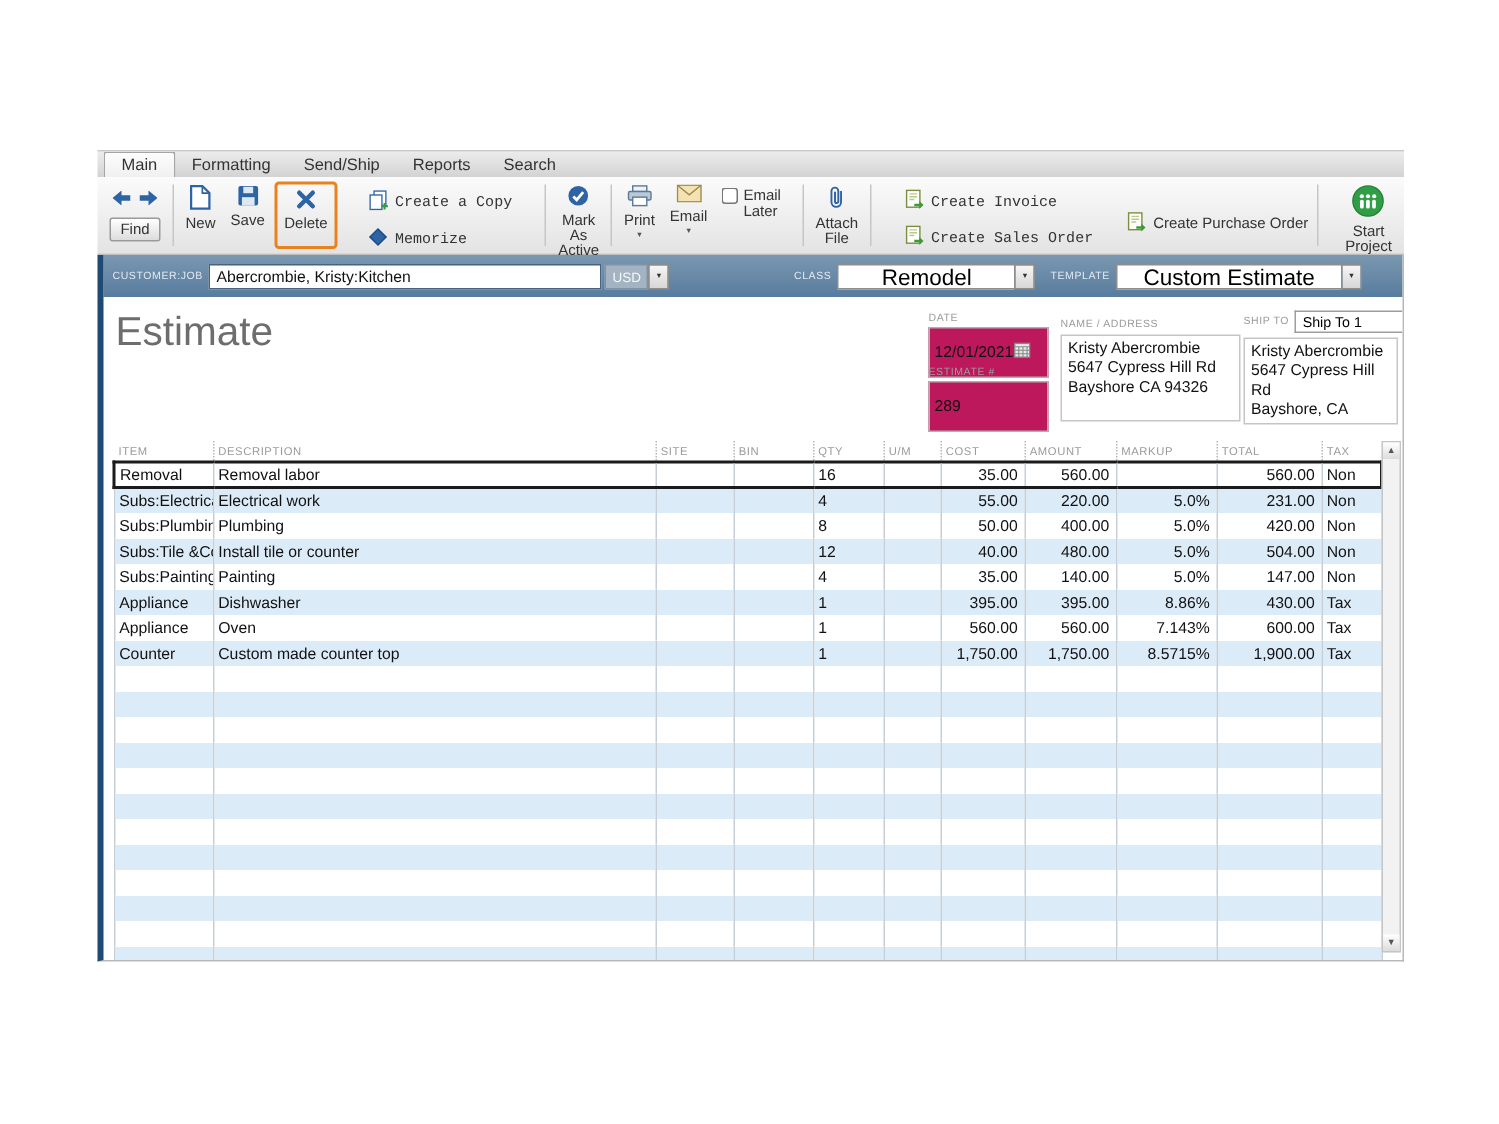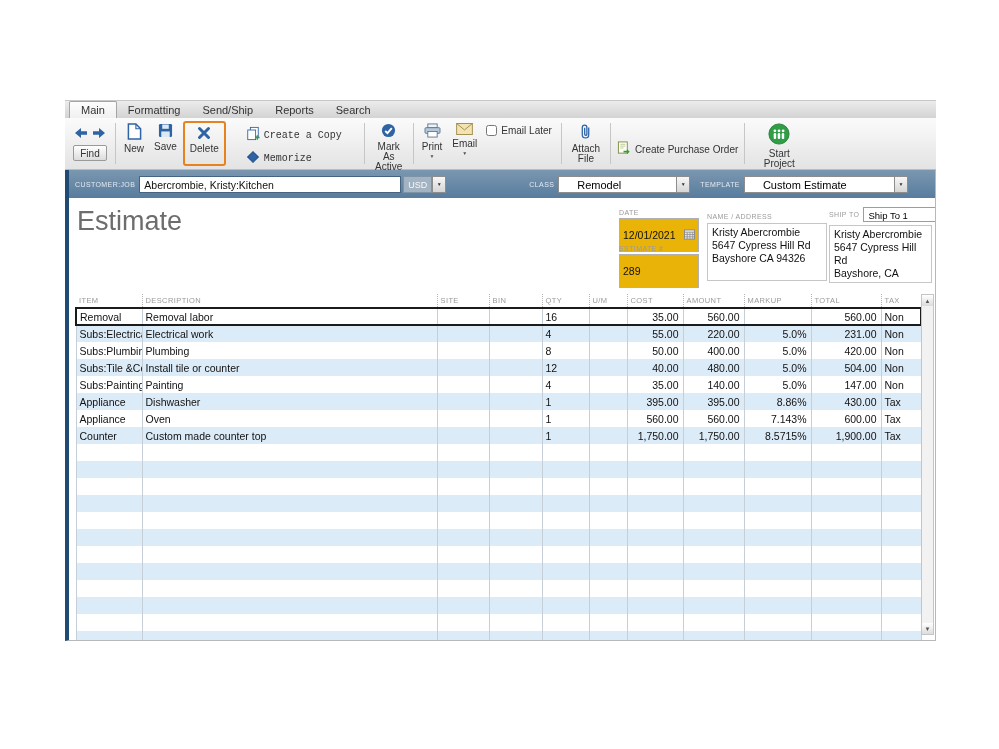--- a/index.html
+++ b/index.html
@@ -31,31 +31,31 @@
   .start-project { margin-left:10px; }
 
   
   .custbar { position:absolute; top:70px; left:0; right:0; height:28px; background:linear-gradient(#7b97b0,#587c9e); border-left:4px solid #1f4a73; border-right:1px solid #b8b8b8; display:flex; align-items:center; padding-left:6px; }
   .caplabel { font-size:7px; color:#e2eaf2; letter-spacing:.4px; margin-right:4px; white-space:nowrap; }
   .textfield { background:#fff; border:1px solid #46647f; height:17px; line-height:15px; font-size:10.5px; padding:1px 4px; color:#111; white-space:nowrap; overflow:hidden; }
   .customer-field { width:262px; }
   .usd { background:#a3b3c2; border:1px solid #7d93a8; color:#f4f8fb; font-size:9px; height:17px; line-height:15px; padding:1px 4px; margin-left:2px; }
   .ddbtn { width:14px; height:17px; background:linear-gradient(#f7f7f7,#d6d6d6); border:1px solid #8d8d8d; display:flex; align-items:center; justify-content:center; font-size:5px; color:#333; }
   .combo { display:flex; }
-  .combo .val { background:#fff; border:1px solid #8d8d8d; border-right:none; height:17px; line-height:15px; font-size:11px; padding:1px 18px; white-space:nowrap; overflow:hidden; }
+  .combo .val { background:#fff; border:1px solid #8d8d8d; border-right:none; height:17px; line-height:15px; font-size:15px; padding:1px 5px; white-space:nowrap; overflow:hidden;text-align:center; }
   .class-val { width:118px; }
   .template-val { width:150px; }
   .sp1 { margin-left:83px; }
   .sp2 { margin-left:10px; }
 
   
   .form { position:absolute; top:98px; left:0; right:0; bottom:0; background:#fff; border-left:4px solid #1f4a73; border-right:1px solid #b8b8b8; border-bottom:1px solid #b8b8b8; overflow:hidden; }
   .title { position:absolute; left:8px; top:8px; font-size:27px; color:#6d6d6d; }
   .fld-label { font-size:7px; color:#9b9b9b; letter-spacing:.4px; white-space:nowrap; }
-  .textbox { margin-top:2px; border:1px solid #b0b0b0; height:16px; display:flex; align-items:center; justify-content:space-between; font-size:10.5px; color:#111; padding:16px 3px; background:#eab308; }
+  .textbox { margin-top:2px; border:1px solid #b0b0b0; height:16px; display:flex; align-items:center; font-size:10.5px; color:#111; padding:16px 3px; background:#be185d; }
   .date-group { position:absolute; left:550px; top:11px; width:80px; }
   .est-group  { position:absolute; left:550px; top:47px; width:80px; }
   .addr-group { position:absolute; left:638px; top:15px; width:120px; }
   .ship-group { position:absolute; left:760px; top:9px; width:103px; }
   .addr-box { margin-top:3px; border:1px solid #c6c6c6; height:58px; font-size:10.5px; line-height:13px; padding:2px 4px; white-space:pre-line; color:#111; background:#fff; overflow:hidden; }
   .ship-head { display:flex; align-items:center; gap:4px; }
   .mini-combo { display:flex; }
   .mini-combo .val { background:#fff; border:1px solid #9d9d9d; border-right:none; height:15px; line-height:13px; font-size:9.5px; padding:1px 4px; width:72px; white-space:nowrap; }
   .mini-combo .ddbtn { height:15px; width:13px; }
 
@@ -215,20 +215,42 @@
         <span>
           <svg width="11" height="17" viewBox="0 0 12 18">
               <path d="M9.5 4.5 v8 a3.5 3.5 0 0 1 -7 0 v-8 a2.5 2.5 0 0 1 5 0 v7.5 a1.2 1.2 0 0 1 -2.4 0 V5" fill="none" stroke="#2e63a4" stroke-width="1.4"></path>
             </svg>
         </span>
         <span class="lbl">Attach File</span>
       </div>
 
       <div class="vsep"></div>
 
+      <div class="stackgroup">
+        <div class="hbtn">
+          <span>
+            <svg width="14" height="14" viewBox="0 0 15 15">
+                <rect x="1.5" y="1" width="9.5" height="12" fill="#fff" stroke="#7a8f3e"></rect>
+                <path d="M3.5 3.5h5.5M3.5 5.5h5.5M3.5 7.5h3.5" stroke="#b9c98a"></path>
+                <path d="M7 10.5 h3.6 v-2 l3 2.9 -3 2.9 v-2 H7z" fill="#3d9b35"></path>
+              </svg>
+          </span>
+          <span>Create Invoice</span>
+        </div>
+        <div class="hbtn">
+          <span>
+            <svg width="14" height="14" viewBox="0 0 15 15">
+                <rect x="1.5" y="1" width="9.5" height="12" fill="#fff" stroke="#7a8f3e"></rect>
+                <path d="M3.5 3.5h5.5M3.5 5.5h5.5M3.5 7.5h3.5" stroke="#b9c98a"></path>
+                <path d="M7 10.5 h3.6 v-2 l3 2.9 -3 2.9 v-2 H7z" fill="#3d9b35"></path>
+              </svg>
+          </span>
+          <span>Create Sales Order</span>
+        </div>
+      </div>
 
       <div class="hbtn po-top">
         <span>
           <svg width="14" height="14" viewBox="0 0 15 15">
               <rect x="1.5" y="1" width="9.5" height="12" fill="#fff" stroke="#7a8f3e"></rect>
               <path d="M3.5 3.5h5.5M3.5 5.5h5.5M3.5 7.5h3.5" stroke="#b9c98a"></path>
               <path d="M7 10.5 h3.6 v-2 l3 2.9 -3 2.9 v-2 H7z" fill="#3d9b35"></path>
             </svg>
         </span>
         <span>Create Purchase Order</span>

